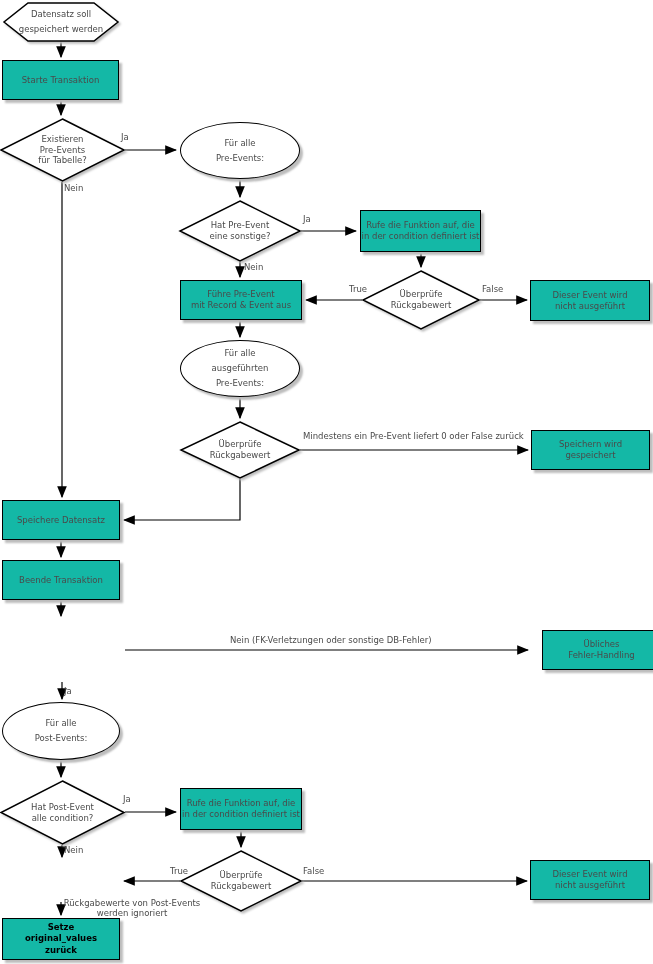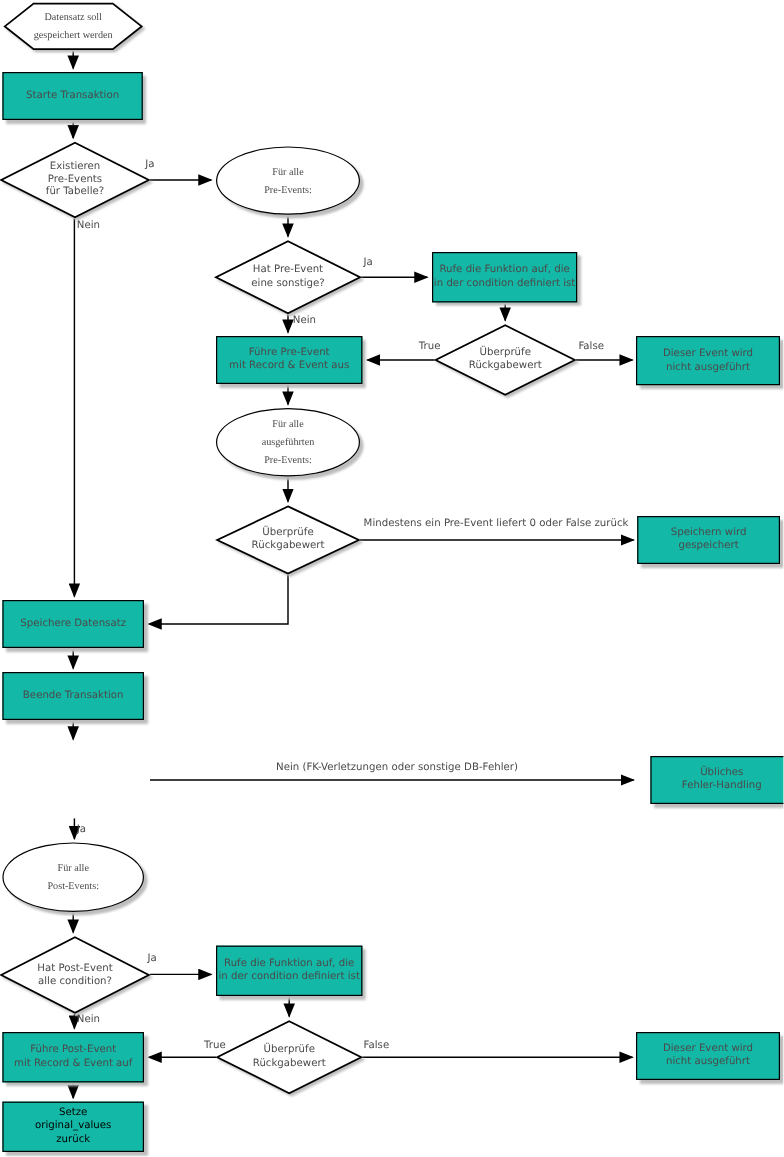--- a/index.html
+++ b/index.html
@@ -11,22 +11,22 @@
   .node{
     position:absolute;display:flex;align-items:center;justify-content:center;
     text-align:center;font-size:8.5px;color:#4a4a4a;box-sizing:border-box;
   }
   .rect{background:#14b8a6;border:1.5px solid #000000;box-shadow:3px 3px 2px #bdbdbd;}
   .ellipse{background:#ffffff;border:1.5px solid #000000;border-radius:50%;box-shadow:3px 3px 2px #bdbdbd;}
   .shape{background:transparent;}
   .shape svg{position:absolute;left:0;top:0;overflow:visible;filter:drop-shadow(2.5px 2.5px 1px #bdbdbd);}
   .shape svg polygon{fill:#ffffff;stroke:#000000;stroke-width:1.5;}
   .lbl{position:relative;z-index:1;white-space:pre-line;line-height:1.25;}
-  .loose .lbl{line-height:1.75;font-family:Liberation Serif, serif;}
-  .setze .lbl{font-weight:normal;color:#000000;line-height:1.3;}
+  .loose .lbl{line-height:1.75;}
+  .setze .lbl{font-weight:bold;color:#000000;line-height:1.3;}
   .elabel{
     position:absolute;font-size:8.5px;color:#4a4a4a;white-space:pre-line;line-height:1.2;
   }
   .elabel.center{text-align:center;}
 </style>
 </head>
 <body>
 
 <div class="canvas">
 
@@ -174,24 +174,20 @@
   </div>
 
   <div class="node shape" style="left:180px;top:850px;width:122px;height:62px">
     <svg width="122" height="62" viewBox="0 0 122 62">
         <polygon points="61,1 121,31 61,61 1,31"></polygon>
       </svg>
     <span class="lbl">Überprüfe
 Rückgabewert</span>
   </div>
 
-  <div class="node rect" style="left:2px;top:860px;width:118px;height:42px">
-    <span class="lbl">Führe Post-Event
-mit Record &amp; Event auf</span>
-  </div>
 
   <div class="node rect" style="left:530px;top:860px;width:120px;height:40px">
     <span class="lbl">Dieser Event wird
 nicht ausgeführt</span>
   </div>
 
   <div class="node rect setze" style="left:2px;top:918px;width:118px;height:42px">
     <span class="lbl">Setze
 original_values
 zurück</span>
@@ -203,14 +199,16 @@
   <span class="elabel" style="left:244px;top:262px">Nein</span>
   <span class="elabel" style="left:349px;top:284px">True</span>
   <span class="elabel" style="left:482px;top:284px">False</span>
   <span class="elabel" style="left:303px;top:431px">Mindestens ein Pre-Event liefert 0 oder False zurück</span>
   <span class="elabel" style="left:230px;top:635px">Nein (FK-Verletzungen oder sonstige DB-Fehler)</span>
   <span class="elabel" style="left:64px;top:686px">Ja</span>
   <span class="elabel" style="left:123px;top:794px">Ja</span>
   <span class="elabel" style="left:64px;top:845px">Nein</span>
   <span class="elabel" style="left:170px;top:866px">True</span>
   <span class="elabel" style="left:303px;top:866px">False</span>
+  <span class="elabel center" style="left:62px;top:898px;width:140px">Rückgabewerte von Post-Events
+werden ignoriert</span>
 
 </div>
 
 </body></html>

